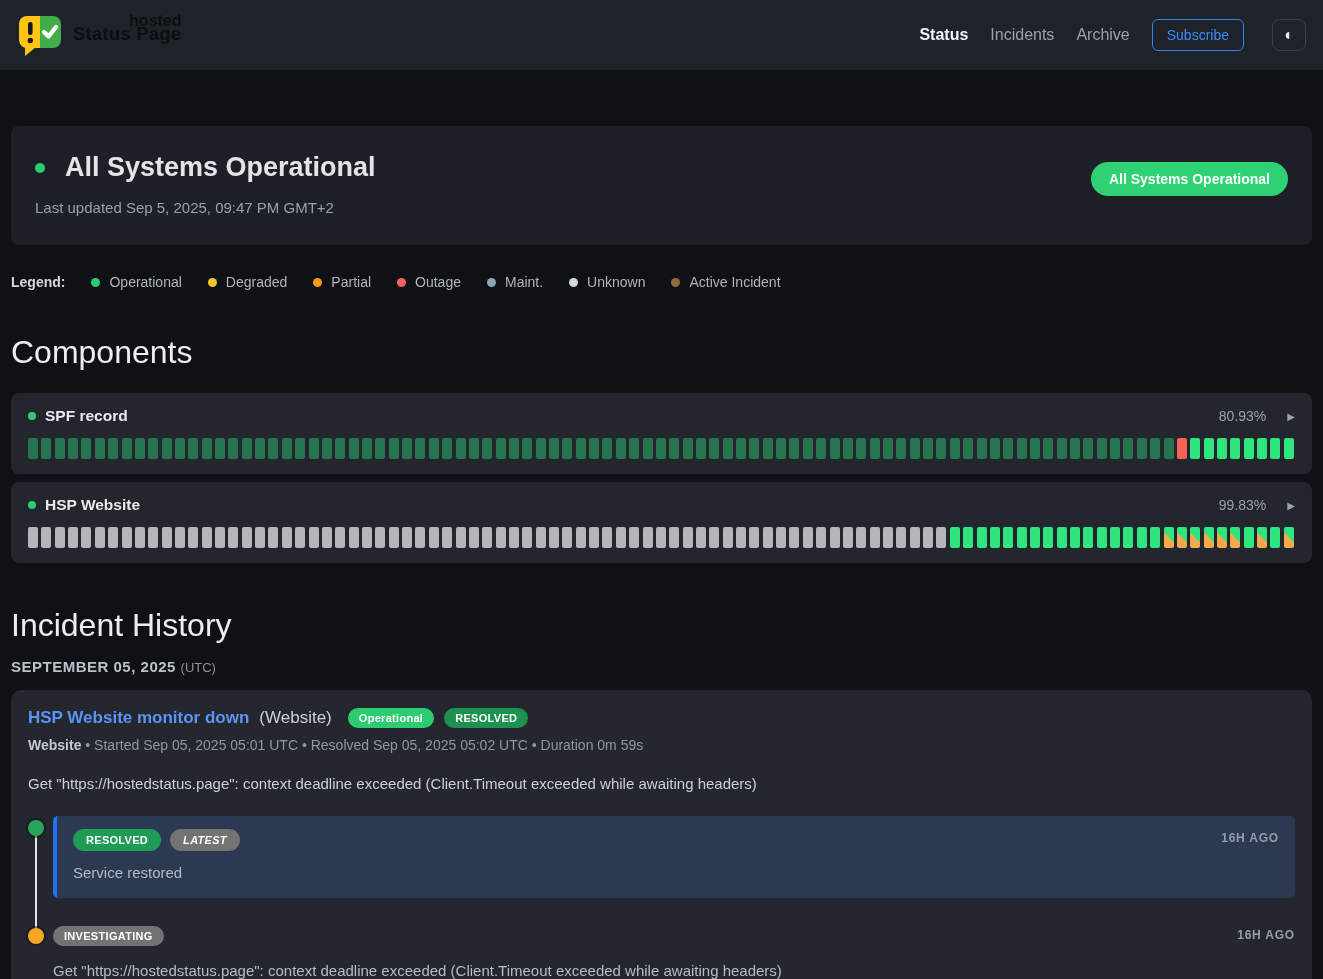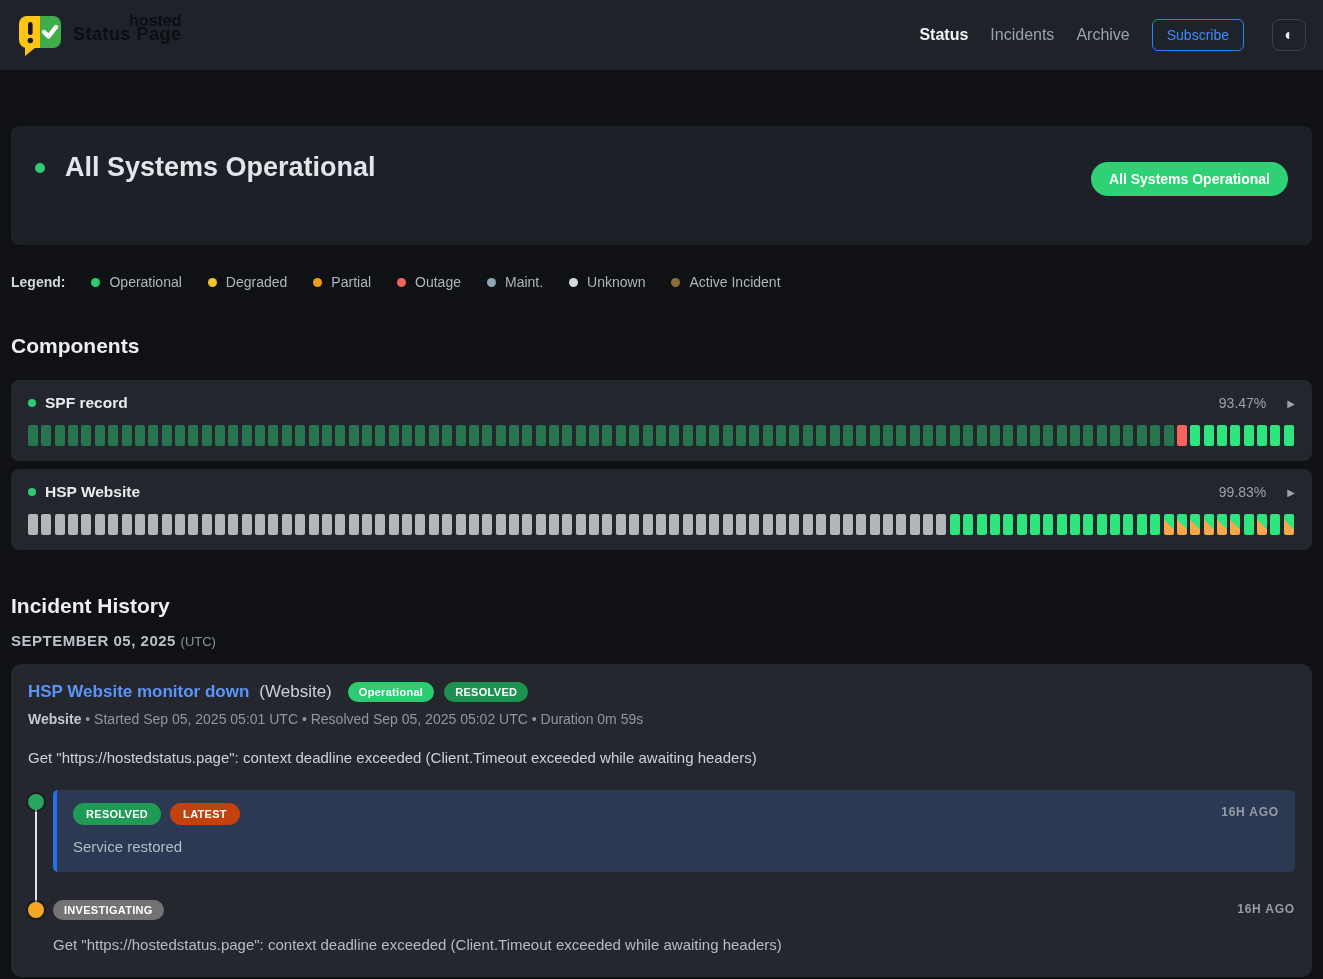--- a/index.html
+++ b/index.html
@@ -47,21 +47,21 @@
     position:absolute; right:24px; top:36px;
     background:#2ed173; color:#ffffff; font-weight:bold; font-size:14px;
     padding:9px 18px; border-radius:999px;
   }
   
   .legend { margin-top:29px; display:flex; align-items:center; gap:26px; font-size:14px; }
   .legend-label { font-weight:bold; color:#d4d8dd; }
   .legend-item { display:flex; align-items:center; gap:9px; color:#aeb5bc; }
   .legend-dot { width:9px; height:9px; border-radius:50%; }
   
-  .section-heading { margin-top:44px; font-size:21px; font-weight:700; color:#eceef1; }
+  .section-heading { margin-top:44px; font-size:32px; font-weight:400; color:#eceef1; }
   .components-list { margin-top:22px; }
   .component-card {
     background:#23262c; border-radius:8px; padding:14px 17px 15px 17px;
     margin-bottom:8px;
   }
   .component-head { display:flex; align-items:center; gap:9px; cursor:pointer; }
   .component-dot { width:8px; height:8px; background:#2ecc71; }
   .component-name { font-size:15.5px; font-weight:600; color:#e8eaed; }
   .component-uptime { margin-left:auto; font-size:14px; color:#9aa1a9; }
   .component-arrow { font-size:10px; color:#9aa1a9; margin-left:12px; }
@@ -78,21 +78,21 @@
   .incident-title-row { display:flex; align-items:center; gap:10px;text-align:center; }
   .incident-title { font-size:17px; font-weight:600; color:#5b94f8; text-decoration:none; cursor:pointer; }
   .incident-component { font-size:17px; font-weight:500; color:#ccd1d6; }
   .badge {
     color:#fff; font-size:11px; font-weight:bold; padding:4px 11px;
     border-radius:999px; letter-spacing:0.3px; display:inline-block;
   }
   .badge-operational { background:#2ecc71; margin-left:6px; }
   .badge-resolved-sm { background:#1d9150; }
   .badge-resolved { background:#1f9b55; }
-  .badge-latest { background:#c2410c; }
+  .badge-latest { background:#737373;font-style:italic; }
   .badge-investigating { background:#737373; }
   .incident-meta { margin-top:9px; font-size:14px; color:#8f979f; }
   .incident-meta b { color:#c3c9cf; font-weight:600; }
   .incident-desc { margin-top:22px; font-size:15px; color:#ccd1d6; }
   
   .timeline { margin-top:24px; position:relative; }
   .tl-line { position:absolute; left:7px; top:16px; bottom:42px; width:2px; background:#dfe3e6; }
   .tl-dot { position:absolute; width:16px; height:16px; border-radius:50%;
             box-shadow:0 0 0 2px rgba(10,14,12,0.45); }
   .tl-dot-green { background:#2aa35d; left:0; top:4px; }
@@ -142,20 +142,21 @@
   </div>
 </div>
 
 <div class="page">
 
   <div class="banner">
     <div class="banner-title-row">
       <span class="dot banner-dot"></span>
       <span class="banner-title">All Systems Operational</span>
     </div>
+    <div class="banner-updated">Last updated Sep 5, 2025, 09:47 PM GMT+2</div>
     <span class="banner-badge">All Systems Operational</span>
   </div>
 
   <div class="legend">
     <span class="legend-label">Legend:</span>
     <span id="legend-items" style="display:flex;gap:26px;align-items:center;">
         <span class="legend-item">
           <span class="legend-dot" style="background: rgb(46, 204, 113);"></span>
           <span>Operational</span>
         </span>
@@ -185,21 +186,21 @@
         </span>
       </span>
   </div>
 
   <div class="section-heading">Components</div>
   <div class="components-list" id="components-list">
       <div class="component-card">
         <div class="component-head">
           <span class="dot component-dot" style="background: rgb(46, 204, 113);"></span>
           <span class="component-name">SPF record</span>
-          <span class="component-uptime">93.47%</span>
+          <span class="component-uptime">80.93%</span>
           <span class="component-arrow">▶</span>
         </div>
         <div class="bars">
           <span class="bar" style="background: rgb(38, 117, 79);"></span>
           <span class="bar" style="background: rgb(38, 117, 79);"></span>
           <span class="bar" style="background: rgb(38, 117, 79);"></span>
           <span class="bar" style="background: rgb(38, 117, 79);"></span>
           <span class="bar" style="background: rgb(38, 117, 79);"></span>
           <span class="bar" style="background: rgb(38, 117, 79);"></span>
           <span class="bar" style="background: rgb(38, 117, 79);"></span>

